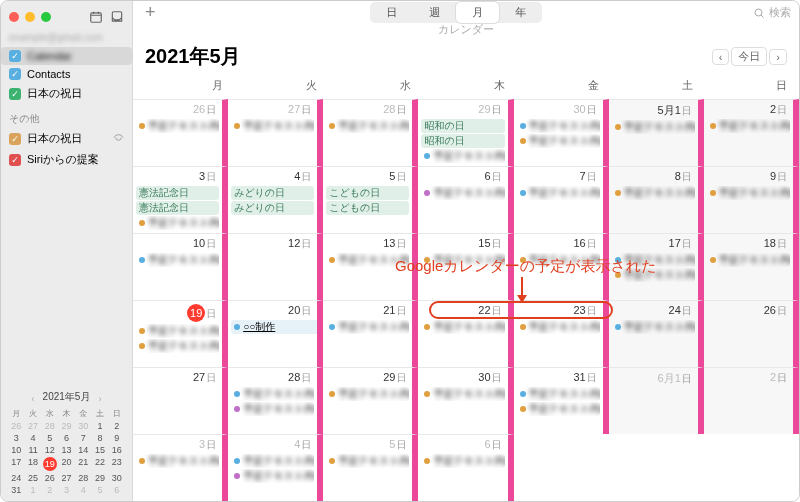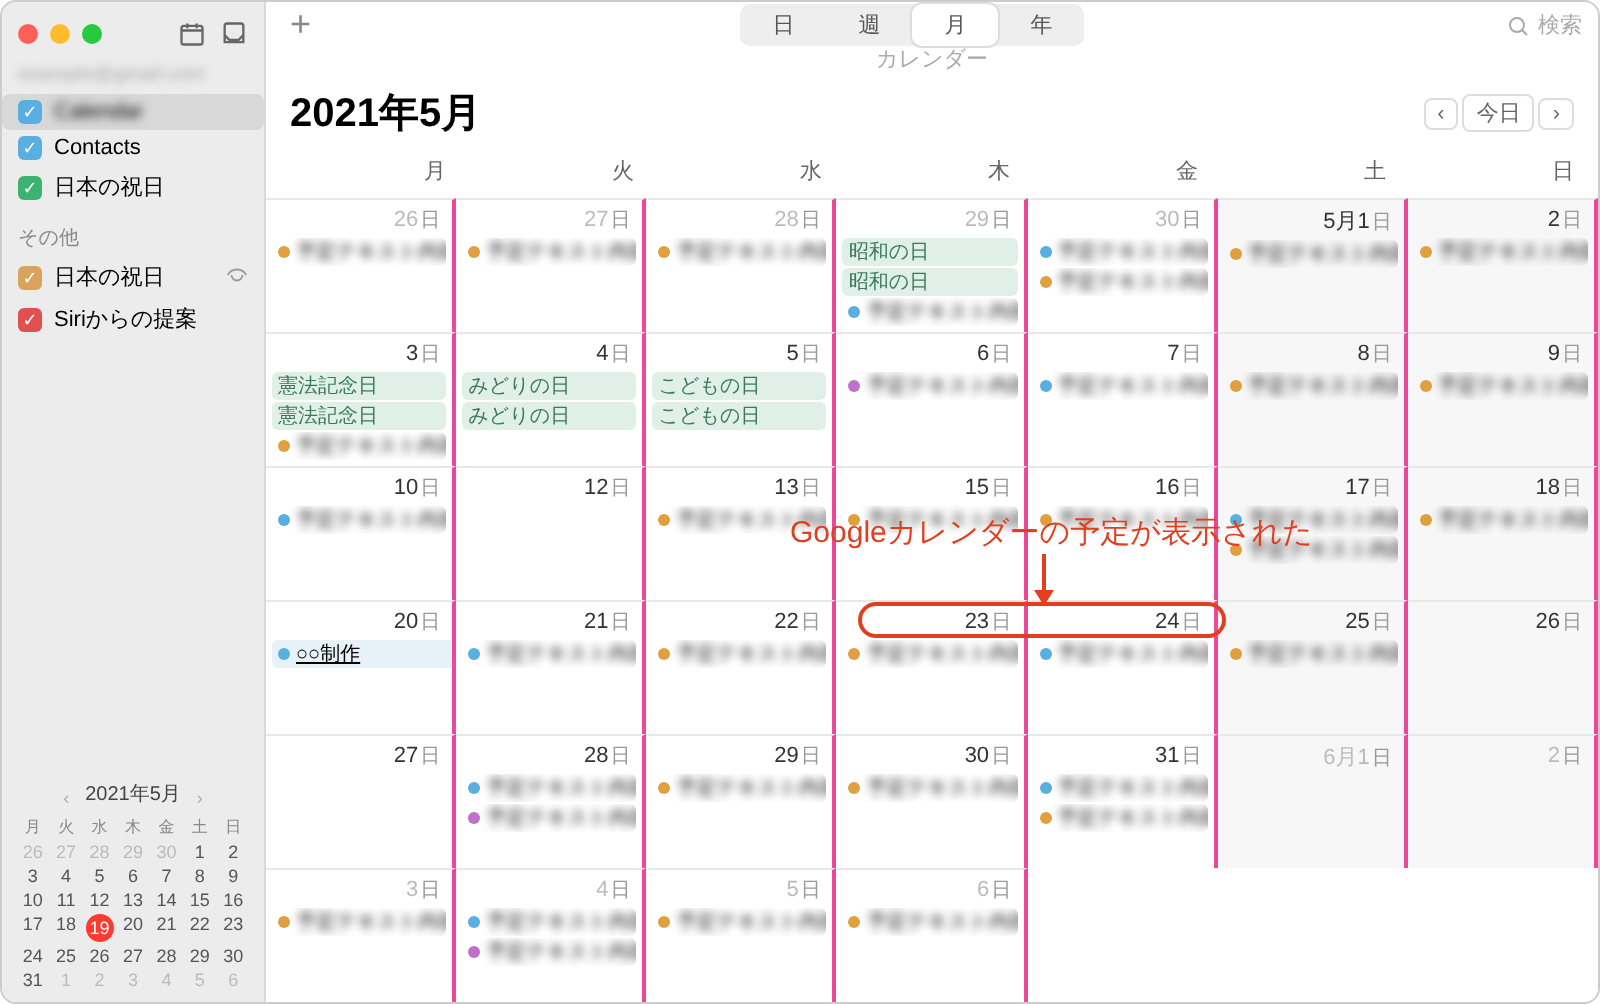--- a/index.html
+++ b/index.html
@@ -34,21 +34,21 @@
   .seg .on { background:#fff; box-shadow:0 0 0 1px #ddd; }
   .search { display:flex; align-items:center; gap:4px; color:#aaa; }
   .caltitle { text-align:center; color:#aaa; font-size:11px; margin-top:-2px; }
   .headrow { display:flex; align-items:center; padding:6px 12px 4px; }
   .month { font-size:20px; font-weight:700; }
   .navbtns { margin-left:auto; display:flex; gap:2px; align-items:center; }
   .navbtns span { border:1px solid #ddd; border-radius:4px; padding:1px 6px; color:#666; font-size:11px; }
   .dow { display:grid; grid-template-columns:repeat(7,1fr); text-align:right; padding:0 4px; color:#666; font-size:11px; }
   .dow div { padding:4px 8px 6px; }
   .grid { display:grid; grid-template-columns:repeat(7,1fr); }
-  .cell { border-top:1px solid #e8e8e8; border-right:2px solid #ec4899; height:67px; padding:2px 3px 1px; position:relative; overflow:hidden; }
+  .cell { border-top:1px solid #e8e8e8; border-right:6px solid #ec4899; height:67px; padding:2px 3px 1px; position:relative; overflow:hidden; }
   .cell:nth-child(7n+6), .cell:nth-child(7n+7) { background:#f7f7f7; }
   .cell .date { text-align:right; font-size:11px; color:#333; padding:1px 3px; }
   .cell .date .sfx { color:#999; font-size:10px; margin-left:1px; }
   .cell.off .date { color:#bbb; }
   .cell.today .date .num { background:#ff3b30; color:#fff; border-radius:50%; width:18px; height:18px; display:inline-flex; align-items:center; justify-content:center; }
   .ev { font-size:10px; padding:0 3px; border-radius:3px; margin:1px 0; display:flex; align-items:center; gap:3px; white-space:nowrap; overflow:hidden; }
   .ev.banner { background:#e0f0e8; color:#3a7a5a; }
   .ev .bdot { width:6px; height:6px; border-radius:50%; flex-shrink:0; }
   .ev.blur span.t { filter: blur(2.5px); }
   
@@ -368,20 +368,31 @@
             <span class="t">予定テキスト内容</span>
           </div>
         </div>
         <div class="cell">
           <div class="date"><span class="num">18</span><span class="sfx">日</span></div>
           <div class="ev blur">
             <span class="bdot" style="background: rgb(224, 160, 64);"></span>
             <span class="t">予定テキスト内容</span>
           </div>
         </div>
+        <div class="cell today">
+          <div class="date"><span class="num">19</span><span class="sfx">日</span></div>
+          <div class="ev blur">
+            <span class="bdot" style="background: rgb(224, 160, 64);"></span>
+            <span class="t">予定テキスト内容</span>
+          </div>
+          <div class="ev blur">
+            <span class="bdot" style="background: rgb(224, 160, 64);"></span>
+            <span class="t">予定テキスト内容</span>
+          </div>
+        </div>
         <div class="cell">
           <div class="date"><span class="num">20</span><span class="sfx">日</span></div>
           <div class="ev" style="background: rgb(231, 241, 248); width: 190%; position: relative; z-index: 2; text-decoration: underline;">
             <span class="bdot" style="background: rgb(89, 176, 224);"></span>
             <span class="t">○○制作</span>
           </div>
         </div>
         <div class="cell">
           <div class="date"><span class="num">21</span><span class="sfx">日</span></div>
           <div class="ev blur">
@@ -400,27 +411,20 @@
           <div class="date"><span class="num">23</span><span class="sfx">日</span></div>
           <div class="ev blur">
             <span class="bdot" style="background: rgb(224, 160, 64);"></span>
             <span class="t">予定テキスト内容</span>
           </div>
         </div>
         <div class="cell">
           <div class="date"><span class="num">24</span><span class="sfx">日</span></div>
           <div class="ev blur">
             <span class="bdot" style="background: rgb(89, 176, 224);"></span>
-            <span class="t">予定テキスト内容</span>
-          </div>
-        </div>
-        <div class="cell">
-          <div class="date"><span class="num">25</span><span class="sfx">日</span></div>
-          <div class="ev blur">
-            <span class="bdot" style="background: rgb(224, 160, 64);"></span>
             <span class="t">予定テキスト内容</span>
           </div>
         </div>
         <div class="cell">
           <div class="date"><span class="num">26</span><span class="sfx">日</span></div>
         </div>
         <div class="cell">
           <div class="date"><span class="num">27</span><span class="sfx">日</span></div>
         </div>
         <div class="cell">

